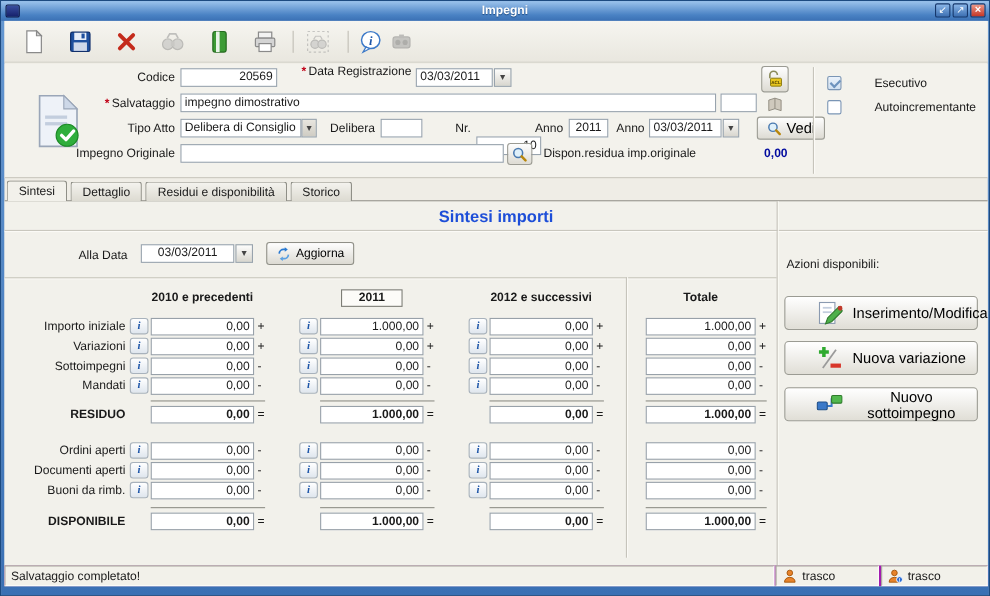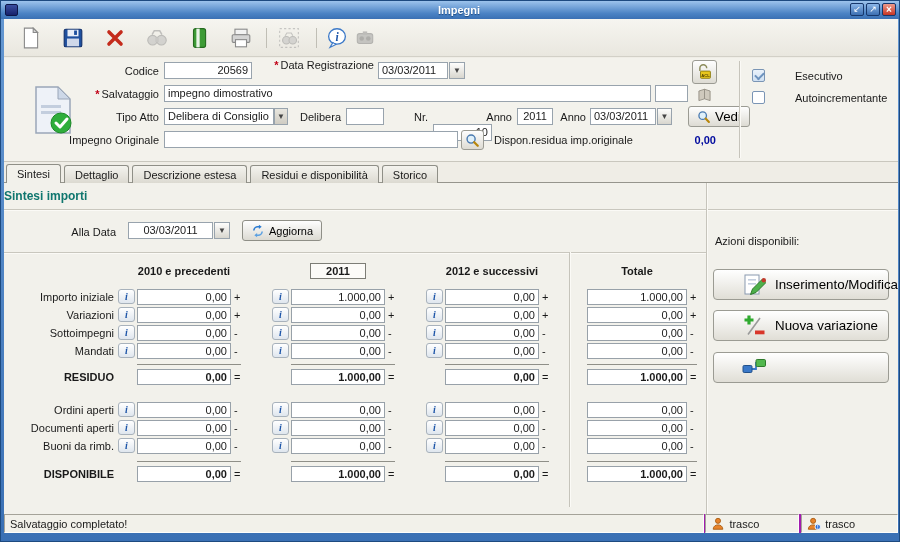--- a/index.html
+++ b/index.html
@@ -35,21 +35,21 @@
   .cb.on{background:linear-gradient(#eaf2fb,#cfe0f2);}
   .cb.on:after{content:"";position:absolute;left:2px;top:2px;width:7px;height:4px;border-left:2px solid #6d93be;border-bottom:2px solid #6d93be;transform:rotate(-45deg);}
   .cblab{position:absolute;white-space:nowrap;padding-left:24px;}
   .navy{color:#000a9e;font-weight:bold;}
   
   .tabs{position:absolute;left:2px;top:145px;height:19px;display:flex;align-items:flex-end;z-index:3;}
   .tab{height:18px;padding:3px 10px 0 10px;margin-right:3px;border:1px solid #8f8f87;border-bottom:none;border-radius:3px 3px 0 0;background:linear-gradient(#f4f3ee,#dcdad1);white-space:nowrap;cursor:default;}
   .tab.active{background:#f2f1eb;height:19px;position:relative;z-index:4;}
   
   .content{position:absolute;left:0;top:163px;width:894px;height:333px;background:#f2f1eb;border-top:1px solid #96958d;}
-  .sectitle{position:absolute;left:0;right:0;top:6px;text-align:left;font-weight:bold;font-size:12px;color:#0f766e;}
+  .sectitle{position:absolute;left:0;right:0;top:6px;text-align:center;font-weight:bold;font-size:15px;color:#1d4ed8;}
   .hdiv{position:absolute;height:1px;background:#c9c7be;box-shadow:0 1px 0 #fbfaf6;}
   .btn{border:1px solid #8f8f87;border-radius:3px;background:linear-gradient(#fefefe,#dcdad2);display:inline-flex;align-items:center;gap:4px;padding:0 8px;cursor:default;font-size:11px;}
   
   .trow{position:absolute;left:0;width:702px;height:16px;}
   .tl{position:absolute;left:0;top:2px;width:110px;text-align:right;white-space:nowrap;}
   .iico{position:absolute;top:0;width:17px;height:15px;border:1px solid #a8b2bc;border-radius:3px;background:linear-gradient(#fff,#dfe6ee);color:#1d55a8;font-family:"Liberation Serif",serif;font-style:italic;font-weight:bold;font-size:10px;text-align:center;line-height:13px;cursor:default;}
   .iico.c1{left:114px}.iico.c2{left:268px}.iico.c3{left:422px}
   .fv{position:absolute;top:0;height:16px;border:1px solid #98a1a9;background:#fff;text-align:right;padding:1px 3px 0 0;line-height:13px;}
   .fv.c1{left:133px;width:94px}.fv.c2{left:287px;width:94px}.fv.c3{left:441px;width:94px}.fv.c4{left:583px;width:100px}
   .opn{position:absolute;top:2px;font-size:11px;}
@@ -222,21 +222,20 @@
       <span class="vdiv" style="left:735px;top:3px;height:97px"></span>
       <span class="cb on" style="left:748px;top:11px"></span>
       <span class="cblab" style="left:767px;top:12px">Esecutivo</span>
       <span class="cb" style="left:748px;top:33px"></span>
       <span class="cblab" style="left:767px;top:34px">Autoincrementante</span>
     </div>
 
     <div class="tabs">
       <span class="tab active">Sintesi</span>
       <span class="tab">Dettaglio</span>
-      <span class="tab">Descrizione estesa</span>
       <span class="tab">Residui e disponibilità</span>
       <span class="tab">Storico</span>
     </div>
 
     <div class="content">
       <div class="sectitle">Sintesi importi</div>
       <div class="hdiv" style="left:0;right:0;top:26px"></div>
 
       <span class="lab" style="left:20px;top:43px;width:92px">Alla Data</span>
       <div class="fld" style="left:124px;top:39px;width:85px;text-align:center">03/03/2011</div>
@@ -409,20 +408,21 @@
             <rect x="13" y="16.5" width="9.5" height="3.8" fill="#d8362a"></rect>
           </svg>
           <span>Nuova variazione</span>
         </button>
       <button class="abtn" style="top:169px">
           <svg viewBox="0 0 24 24">
             <path d="M10 13h4V7h2" fill="none" stroke="#3a78c8" stroke-width="1.8"></path>
             <rect x="1" y="9.5" width="9" height="7" rx="1.2" fill="#3a78c8" stroke="#215089"></rect>
             <rect x="14" y="3.5" width="9.5" height="7" rx="1.2" fill="#52b84e" stroke="#2f7a2c"></rect>
           </svg>
+          <span>Nuovo sottoimpegno</span>
         </button>
     </div>
 
     <div class="statusbar">
       <div class="spanel msg">
           <span>Salvataggio completato!</span>
         </div>
       <div class="spanel u1">
           <svg viewBox="0 0 16 16">
             <circle cx="8" cy="4.4" r="2.9" fill="#e8832a" stroke="#a85a10"></circle>

